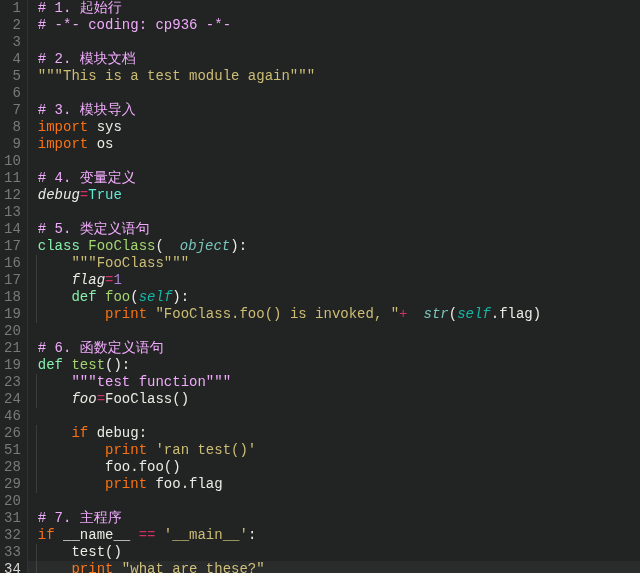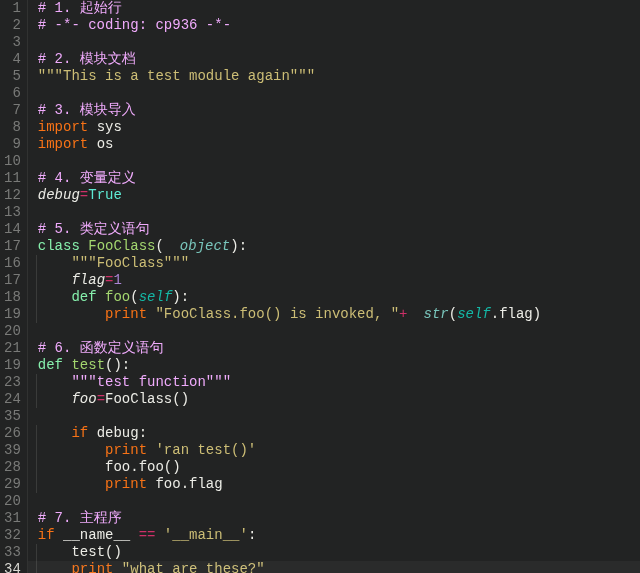--- a/index.html
+++ b/index.html
@@ -96,23 +96,23 @@
       <div class="ln">17</div>
       <div class="ln">16</div>
       <div class="ln">17</div>
       <div class="ln">18</div>
       <div class="ln">19</div>
       <div class="ln">20</div>
       <div class="ln">21</div>
       <div class="ln">19</div>
       <div class="ln">23</div>
       <div class="ln">24</div>
-      <div class="ln">35</div>
+      <div class="ln">46</div>
       <div class="ln">26</div>
-      <div class="ln">39</div>
+      <div class="ln">51</div>
       <div class="ln">28</div>
       <div class="ln">29</div>
       <div class="ln">20</div>
       <div class="ln">31</div>
       <div class="ln">32</div>
       <div class="ln">33</div>
       <div class="ln current">34</div>
     </div>
   <div class="code" id="code"><div class="row"><span class="tok-comment"># 1. 起始行</span></div><div class="row"><span class="tok-comment"># -*- coding: cp936 -*-</span></div><div class="row"></div><div class="row"><span class="tok-comment"># 2. 模块文档</span></div><div class="row"><span class="tok-string">"""This is a test module again"""</span></div><div class="row"></div><div class="row"><span class="tok-comment"># 3. 模块导入</span></div><div class="row"><span class="tok-keyword">import</span><span class="tok-text"> sys</span></div><div class="row"><span class="tok-keyword">import</span><span class="tok-text"> os</span></div><div class="row"></div><div class="row"><span class="tok-comment"># 4. 变量定义</span></div><div class="row"><span class="tok-name">debug</span><span class="tok-op">=</span><span class="tok-bool">True</span></div><div class="row"></div><div class="row"><span class="tok-comment"># 5. 类定义语句</span></div><div class="row"><span class="tok-keyword-def">class</span><span class="tok-text"> </span><span class="tok-class">FooClass</span><span class="tok-text">(</span><span class="tok-builtin">object</span><span class="tok-text">):</span></div><div class="row has-indent"><span>    </span><span class="tok-string">"""FooClass"""</span></div><div class="row has-indent"><span>    </span><span class="tok-name">flag</span><span class="tok-op">=</span><span class="tok-num">1</span></div><div class="row has-indent"><span>    </span><span class="tok-keyword-def">def</span><span class="tok-text"> </span><span class="tok-func">foo</span><span class="tok-text">(</span><span class="tok-self">self</span><span class="tok-text">):</span></div><div class="row has-indent"><span>        </span><span class="tok-keyword">print</span><span class="tok-text"> </span><span class="tok-string">"FooClass.foo() is invoked, "</span><span class="tok-op">+</span><span class="tok-builtin">str</span><span class="tok-text">(</span><span class="tok-self">self</span><span class="tok-text">.flag)</span></div><div class="row"></div><div class="row"><span class="tok-comment"># 6. 函数定义语句</span></div><div class="row"><span class="tok-keyword-def">def</span><span class="tok-text"> </span><span class="tok-func">test</span><span class="tok-text">():</span></div><div class="row has-indent"><span>    </span><span class="tok-comment">"""test function"""</span></div><div class="row has-indent"><span>    </span><span class="tok-name">foo</span><span class="tok-op">=</span><span class="tok-text">FooClass()</span></div><div class="row"></div><div class="row has-indent"><span>    </span><span class="tok-keyword">if</span><span class="tok-text"> debug:</span></div><div class="row has-indent"><span>        </span><span class="tok-keyword">print</span><span class="tok-text"> </span><span class="tok-string">'ran test()'</span></div><div class="row has-indent"><span>        </span><span class="tok-text">foo.foo()</span></div><div class="row has-indent"><span>        </span><span class="tok-keyword">print</span><span class="tok-text"> foo.flag</span></div><div class="row"></div><div class="row"><span class="tok-comment"># 7. 主程序</span></div><div class="row"><span class="tok-keyword">if</span><span class="tok-text"> __name__ </span><span class="tok-op">==</span><span class="tok-text"> </span><span class="tok-string">'__main__'</span><span class="tok-text">:</span></div><div class="row has-indent"><span>    </span><span class="tok-text">test()</span></div><div class="row has-indent current-line"><span>    </span><span class="tok-keyword">print</span><span class="tok-text"> </span><span class="tok-string">"what are these?"</span></div></div>
 </div>

